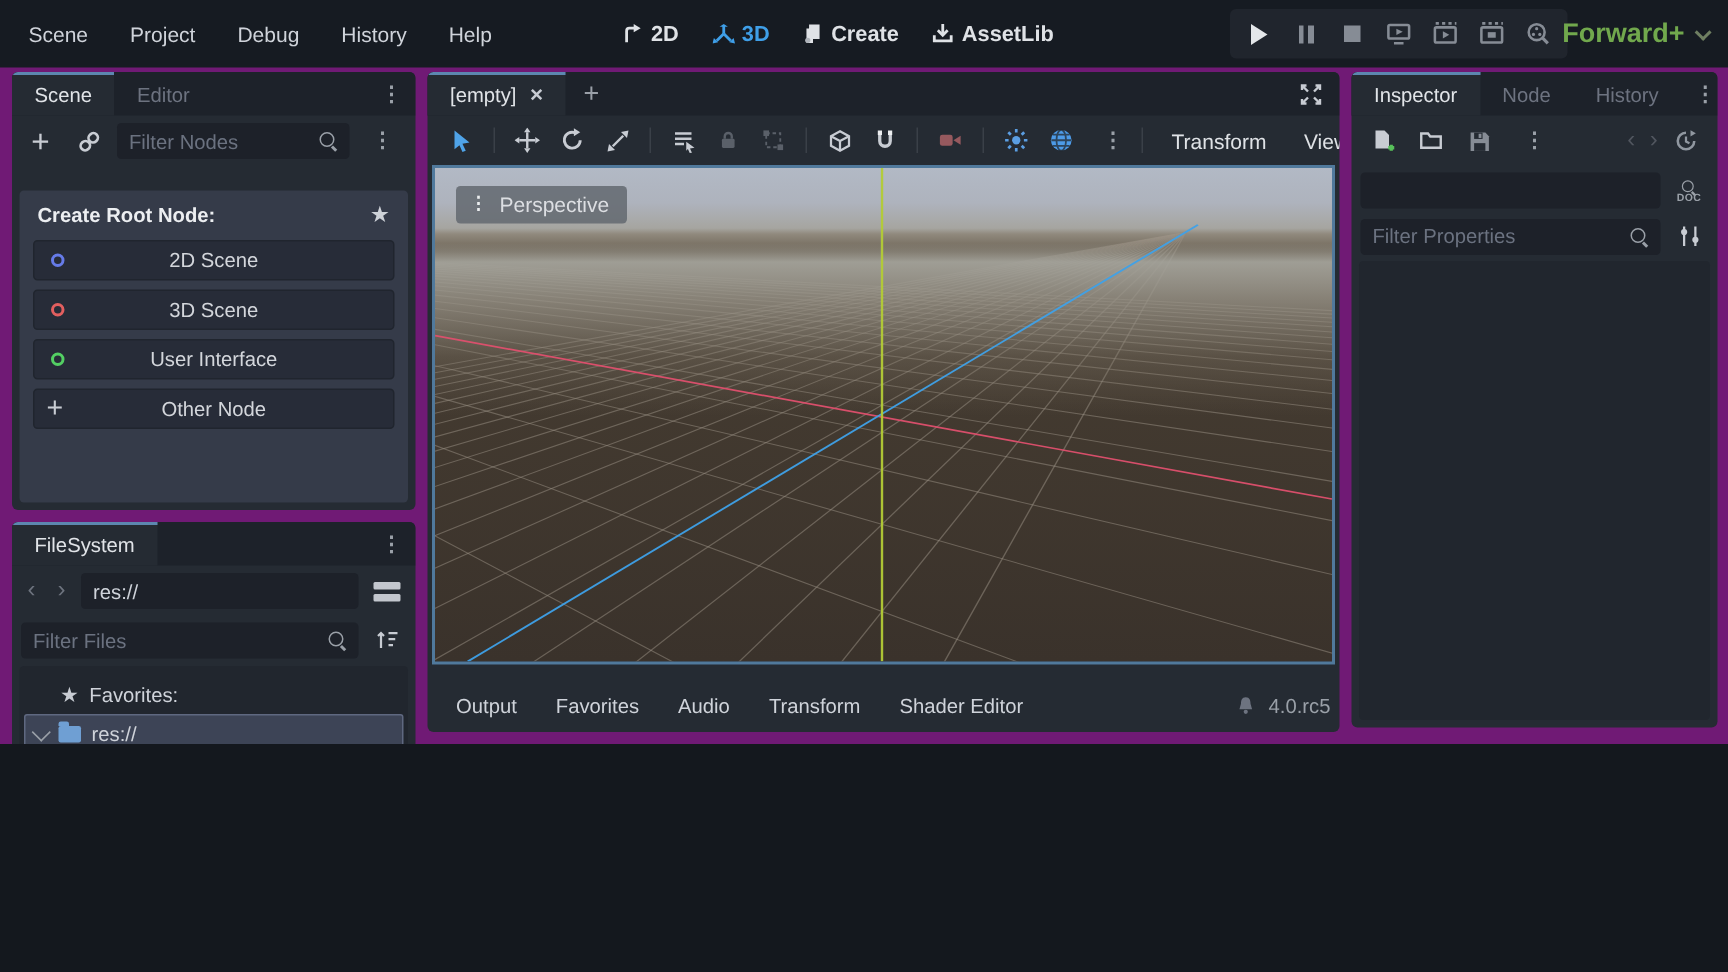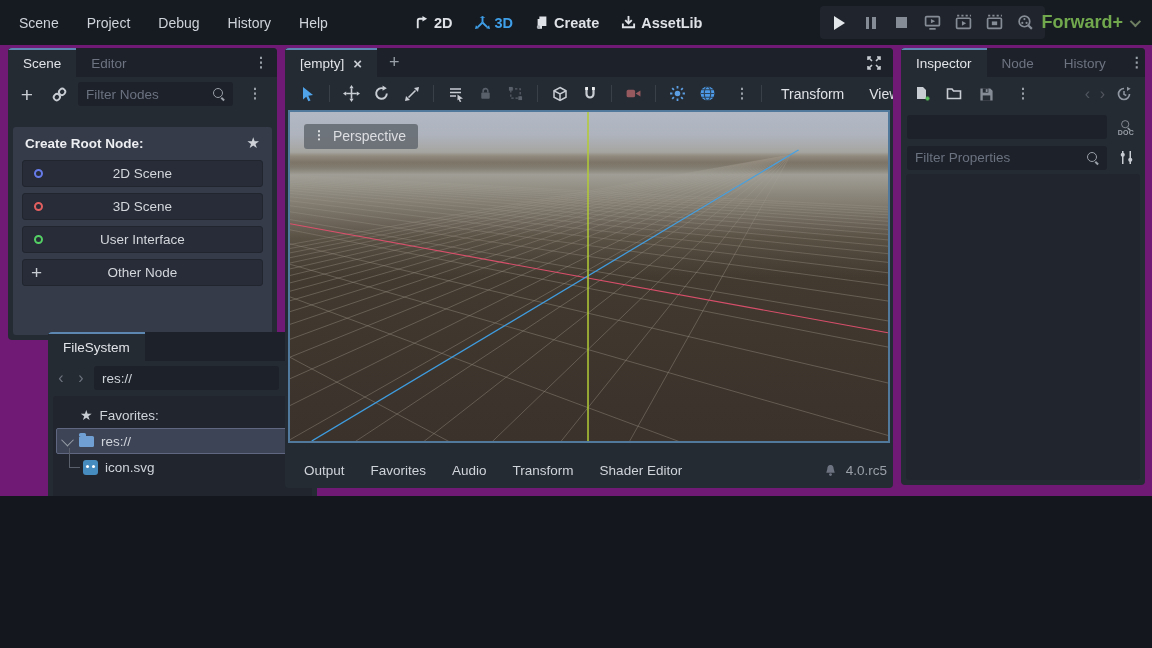--- a/index.html
+++ b/index.html
@@ -45,21 +45,21 @@
   
   .mag { position:relative; width:14px; height:14px; flex:none; }
   .mag::before { content:""; position:absolute; left:1px; top:1px; width:8px; height:8px;
                  border:1.6px solid #9aa0a8; border-radius:50%; }
   .mag::after { content:""; position:absolute; left:10px; top:10px; width:4px; height:1.8px;
                 background:#9aa0a8; transform:rotate(45deg); transform-origin:0 0; }
   .field .mag { position:absolute; right:7px; top:5px; }
 
   
   #scene-dock { left:8px; top:48px; width:269px; height:292px; }
-  #fs-dock { left:8px; top:332px; width:269px; height:289px;margin-left:40px; }
+  #fs-dock { left:8px; top:348px; width:269px; height:289px; }
 
   .scene-toolbar { height:34px; }
   .bigplus { font-size:21px; color:#c8ccd3; line-height:1; }
   .create-box { flex:1; margin:16px 5px 5px; background:#353b49; border-radius:3px; padding:7px 0 0; display:flex;
                 flex-direction:column; gap:6px; }
   .create-head { display:flex; align-items:center; padding:0 12px 2px; }
   .create-head .lbl { font-weight:bold; color:#eceef1; font-size:13.5px; }
   .create-head .star { margin-left:auto; color:#ced2d8; font-size:15px; }
   .create-btn { position:relative; height:27px; margin:0 9px; background:#272c38; border:1px solid #20252e;
                 border-radius:3px; display:flex; align-items:center; justify-content:center; color:#d3d6db; }
@@ -296,20 +296,35 @@
       <span class="navchev">‹</span>
       <span class="navchev">›</span>
       <div class="field">
         <span class="val">res://</span>
       </div>
       <span class="iconbtn">
         <span class="splitmode">
             <i></i>
             <i></i>
           </span>
+      </span>
+    </div>
+    <div class="row fs-filter">
+      <div class="field">
+        <span>Filter Files</span>
+        <span class="mag"></span>
+      </div>
+      <span class="iconbtn">
+        <svg class="ic" width="16" height="16" viewBox="0 0 16 16">
+            <g stroke="#c8ccd3" stroke-width="1.5" fill="none">
+              <path d="M4 13 V3"></path>
+              <path d="M2 5 L4 3 L6 5"></path>
+              <path d="M9 3 h6 M9 7 h4.5 M9 11 h3"></path>
+            </g>
+          </svg>
       </span>
     </div>
     <div class="tree">
       <div class="tree-row fav">
         <span class="star">★</span>
         <span>Favorites:</span>
       </div>
       <div class="tree-row tree-sel">
         <span class="expander"></span>
         <span class="folder"></span>

